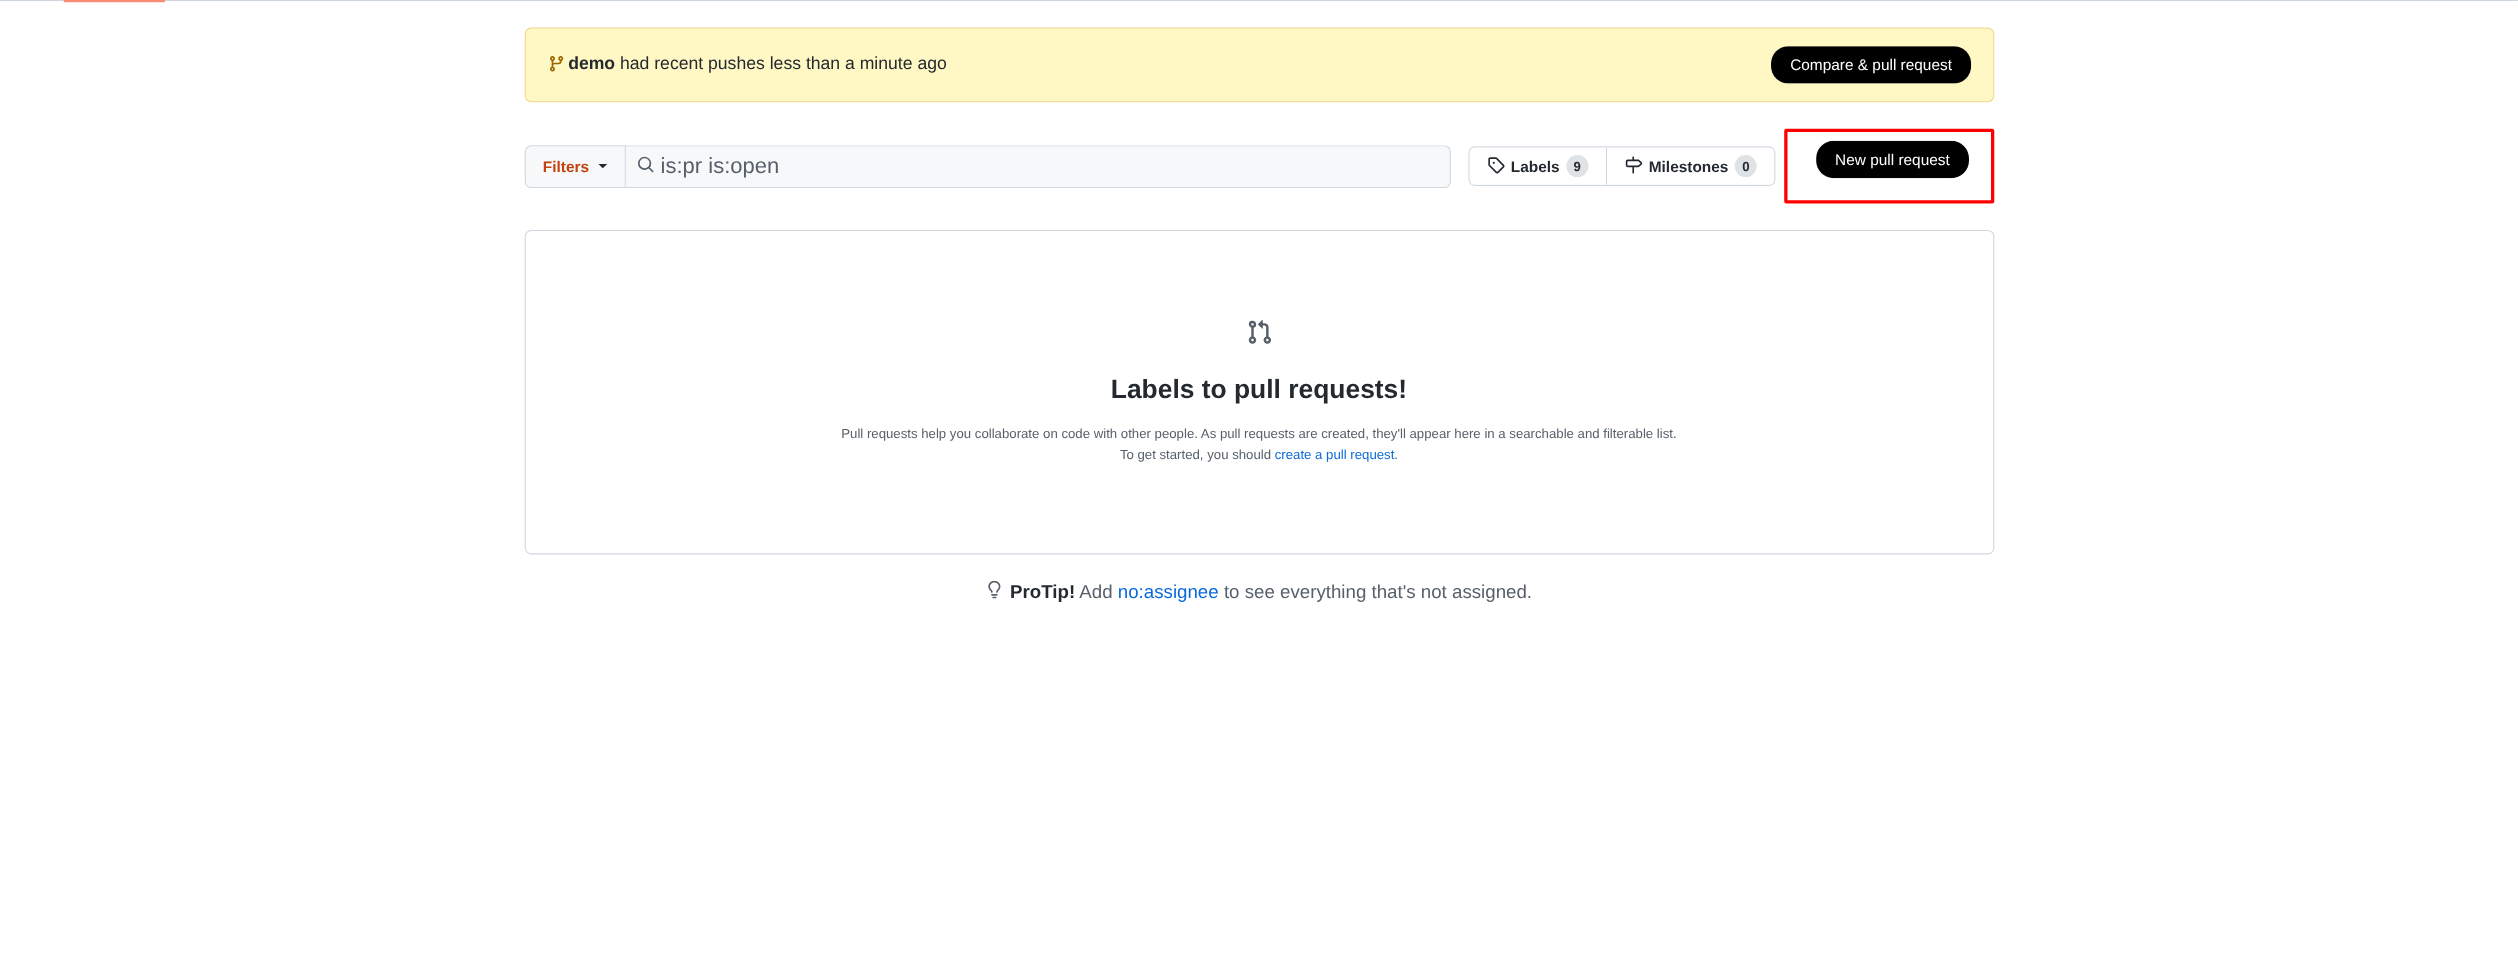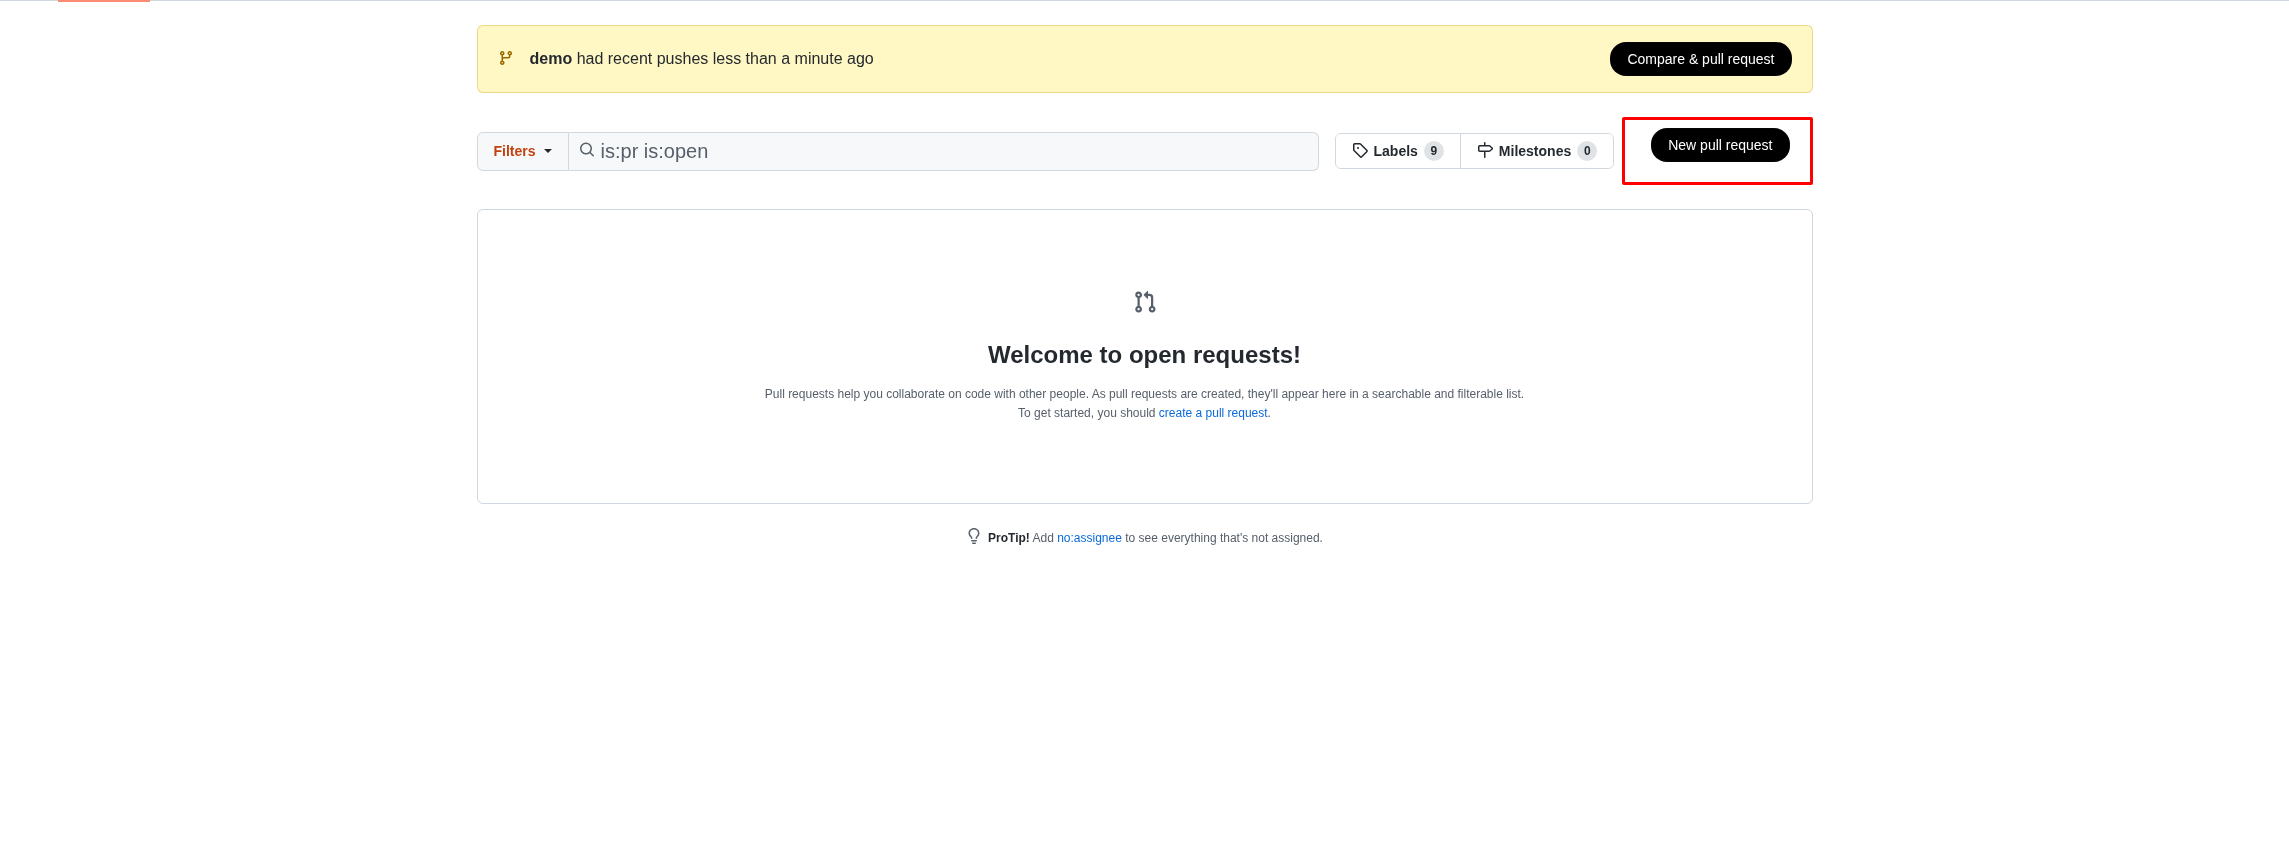--- a/index.html
+++ b/index.html
@@ -37,21 +37,21 @@
       justify-content: space-between;
       background: #fff8c5;
       border: 1px solid rgba(212, 167, 44, 0.4);
       border-radius: 6px;
       padding: 16px 20px;
       margin-top: 24px;
     }
     .banner-left {
       display: flex;
       align-items: center;
-      gap: 16px;
+      gap: 3px;
     }
     .branch-icon {
       color: #9a6700;
       flex-shrink: 0;
     }
     .banner-text {
       font-size: 16px;
       color: #24292f;
     }
     .banner-text strong {
@@ -188,21 +188,21 @@
       margin: 0 auto;
     }
     .link {
       color: #0969da;
       text-decoration: none;
       cursor: pointer;
     }
     .protip {
       text-align: center;
       margin-top: 24px;
-      font-size: 12px;
+      font-size: 17px;
       color: #57606a;
       display: flex;
       align-items: center;
       justify-content: center;
       gap: 6px;
     }
     .protip strong {
       color: #24292f;
       font-weight: 600;
     }
@@ -269,21 +269,21 @@
 
     <div class="highlight-box">
       <button class="btn-primary">New pull request</button>
     </div>
   </div>
 
   <div class="empty-state">
     <div class="empty-icon"><svg width="24" height="24" viewBox="0 0 16 16" fill="currentColor">
           <path d="M1.5 3.25a2.25 2.25 0 1 1 3 2.122v5.256a2.251 2.251 0 1 1-1.5 0V5.372A2.25 2.25 0 0 1 1.5 3.25Zm5.677-.177L9.573.677A.25.25 0 0 1 10 .854V2.5h1A2.5 2.5 0 0 1 13.5 5v5.628a2.251 2.251 0 1 1-1.5 0V5a1 1 0 0 0-1-1h-1v1.646a.25.25 0 0 1-.427.177L7.177 3.427a.25.25 0 0 1 0-.354ZM3.75 2.5a.75.75 0 1 0 0 1.5.75.75 0 0 0 0-1.5Zm0 9.5a.75.75 0 1 0 0 1.5.75.75 0 0 0 0-1.5Zm8.25.75a.75.75 0 1 0 1.5 0 .75.75 0 0 0-1.5 0Z"></path>
         </svg></div>
-    <h2 class="empty-title">Welcome to open requests!</h2>
+    <h2 class="empty-title">Labels to pull requests!</h2>
     <p class="empty-description">
       <span>Pull requests help you collaborate on code with other people. As pull requests are created, they'll appear here in a searchable and filterable list. To get started, you should </span><a class="link">create a pull request</a><span>.</span>
     </p>
   </div>
 
   <div class="protip">
     <span>
       <svg width="16" height="16" viewBox="0 0 16 16" fill="currentColor">
         <path d="M8 1.5c-2.363 0-4 1.69-4 3.75 0 .984.424 1.625.984 2.304l.214.253c.223.264.47.556.673.848.284.411.537.896.621 1.49a.75.75 0 0 1-1.484.211c-.04-.282-.163-.547-.37-.847a8.456 8.456 0 0 0-.542-.68c-.084-.1-.173-.205-.268-.32C3.201 7.75 2.5 6.766 2.5 5.25 2.5 2.31 4.863 0 8 0s5.5 2.31 5.5 5.25c0 1.516-.701 2.5-1.328 3.259-.095.115-.184.22-.268.319-.207.245-.383.453-.541.681-.208.3-.33.565-.37.847a.751.751 0 0 1-1.485-.212c.084-.593.337-1.078.621-1.489.203-.292.45-.584.673-.848.075-.088.147-.173.213-.253.561-.679.985-1.32.985-2.304 0-2.06-1.637-3.75-4-3.75ZM5.75 12h4.5a.75.75 0 0 1 0 1.5h-4.5a.75.75 0 0 1 0-1.5ZM6 15.25a.75.75 0 0 1 .75-.75h2.5a.75.75 0 0 1 0 1.5h-2.5a.75.75 0 0 1-.75-.75Z"></path>
       </svg>

